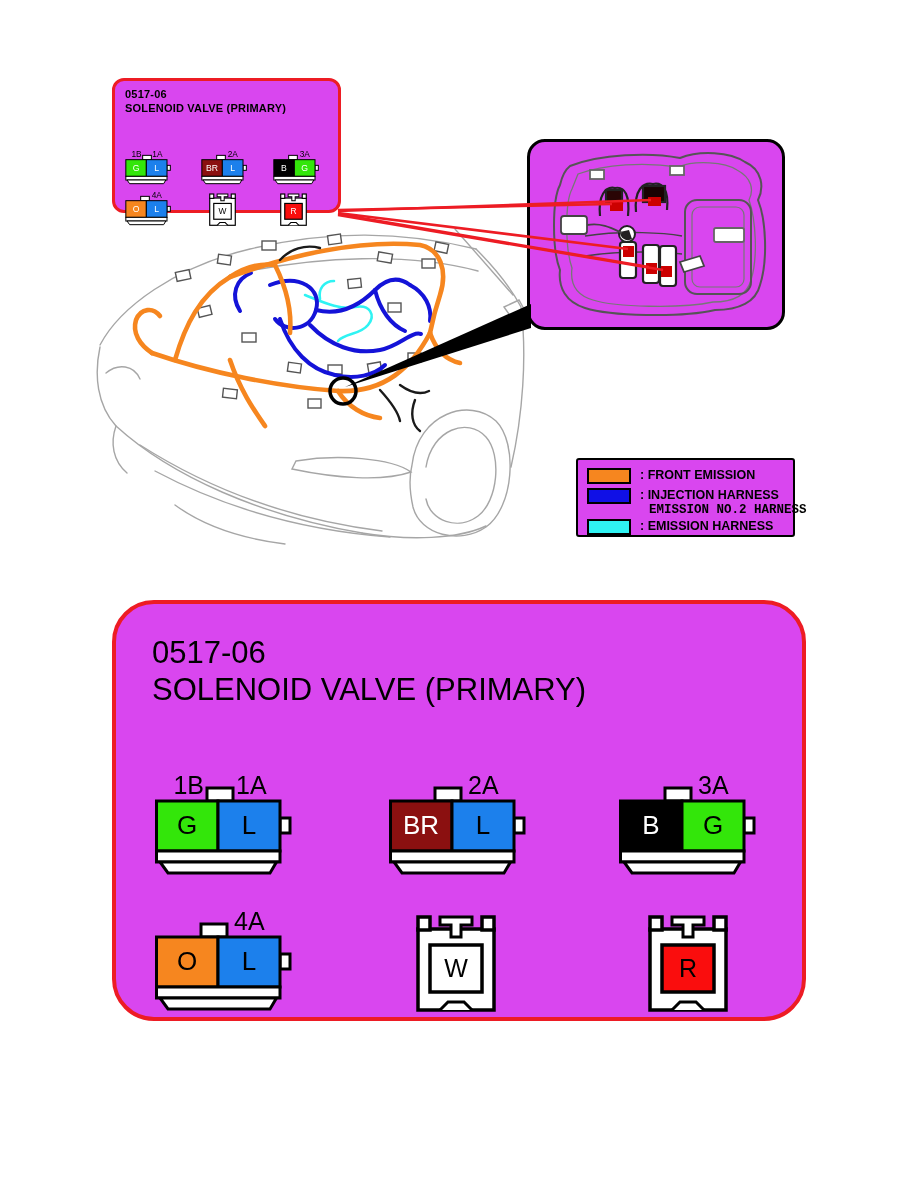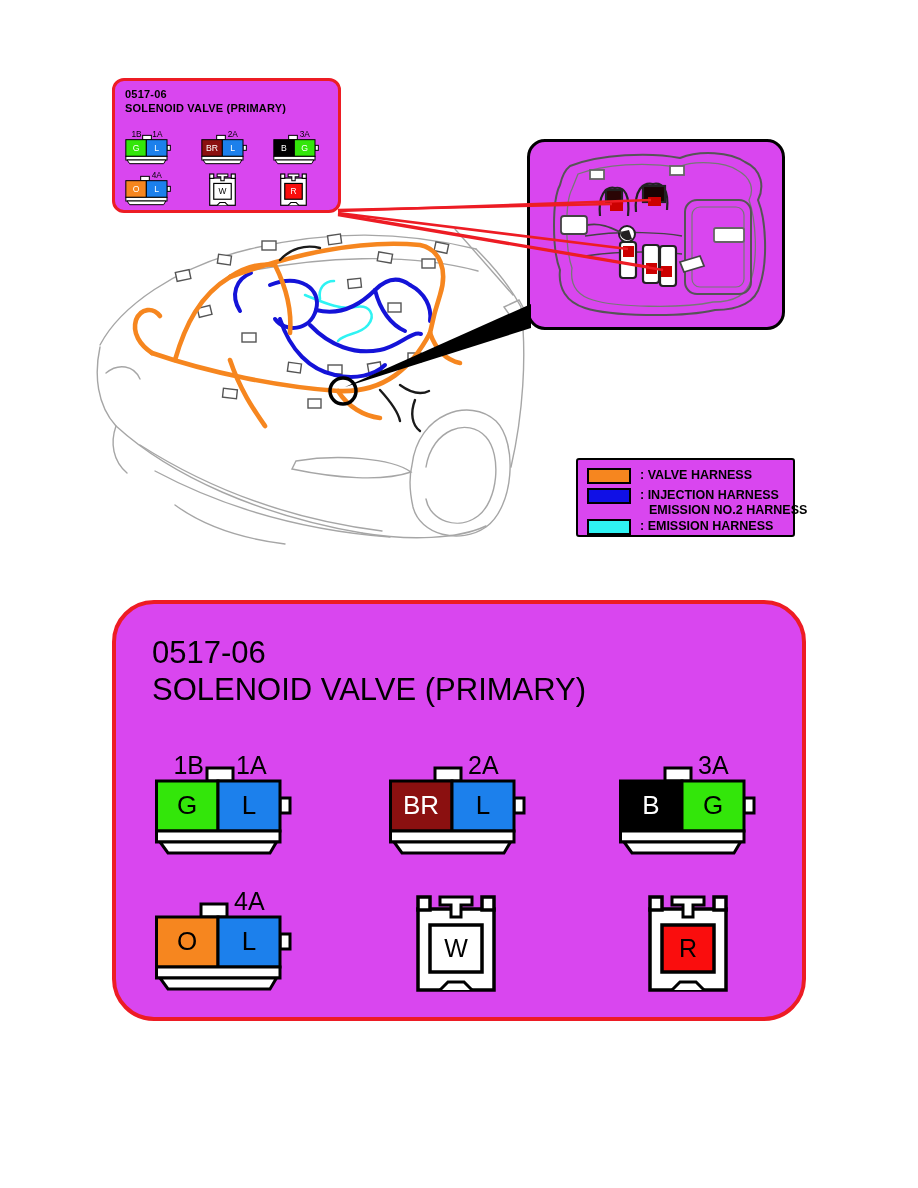--- a/index.html
+++ b/index.html
@@ -13,28 +13,28 @@
   #mini-box .title{position:absolute;left:10px;top:21px;font-size:11px;font-weight:700;letter-spacing:.2px;}
 
   
   #callout-box{left:527px;top:139px;width:258px;height:191px;border:3.5px solid #000;border-radius:18px;z-index:2;}
 
   
   #legend{left:576px;top:458px;width:219px;height:79px;border:2.5px solid #000;border-radius:3px;z-index:2;}
   #legend .row{position:absolute;left:0;}
   #legend .swatch{position:absolute;left:9px;width:44px;height:16px;border:2px solid #000;box-sizing:border-box;}
   #legend .ltext{position:absolute;left:62px;font-size:12.5px;font-weight:700;white-space:nowrap;line-height:15px;}
-  #legend .l2{padding-left:9px;}
+  #legend .l2{padding-left:9px;font-family:Liberation Mono, monospace;}
 
   
   #main-box{left:112px;top:600px;width:694px;height:421px;border:4px solid #ED1C24;border-radius:42px;z-index:2;}
   #main-box .code{position:absolute;left:36px;top:30px;font-size:31px;line-height:37px;}
   #main-box .title{position:absolute;left:36px;top:67px;font-size:31px;line-height:37px;white-space:nowrap;}
 
-  .conn-slot{position:absolute;}
+  .conn-slot{position:absolute;margin-top:20px;}
   svg text{font-family:"Liberation Sans",sans-serif;}
 
   #car-art{position:absolute;left:80px;top:215px;z-index:1;}
   #overlay{position:absolute;left:0;top:0;z-index:3;pointer-events:none;}
 </style>
 </head>
 <body>
 
 <svg id="car-art" width="450" height="340" viewBox="0 0 450 340">
   <g stroke="#A6A6A6" stroke-width="1.4" fill="none" stroke-linecap="round">
@@ -221,21 +221,21 @@
       <polygon points="150,120 170,114 174,124 154,130"></polygon>
       <rect x="60" y="28" width="14" height="9" stroke="#666"></rect>
       <rect x="140" y="24" width="14" height="9" stroke="#666"></rect>
     </g>
   </svg>
 </div>
 
 <div class="panel" id="legend">
   <div class="row">
     <span class="swatch" style="top: 8px; background: rgb(246, 134, 31);"></span>
-    <span class="ltext" style="top:8px">: VALVE HARNESS</span>
+    <span class="ltext" style="top:8px">: FRONT EMISSION</span>
   </div>
   <div class="row">
     <span class="swatch" style="top: 28px; background: rgb(16, 16, 230);"></span>
     <span class="ltext" style="top:28px">: INJECTION HARNESS</span>
     <span class="ltext l2" style="top:43px">EMISSION NO.2 HARNESS</span>
   </div>
   <div class="row">
     <span class="swatch" style="top: 59px; background: rgb(47, 243, 243);"></span>
     <span class="ltext" style="top:59px">: EMISSION HARNESS</span>
   </div>

